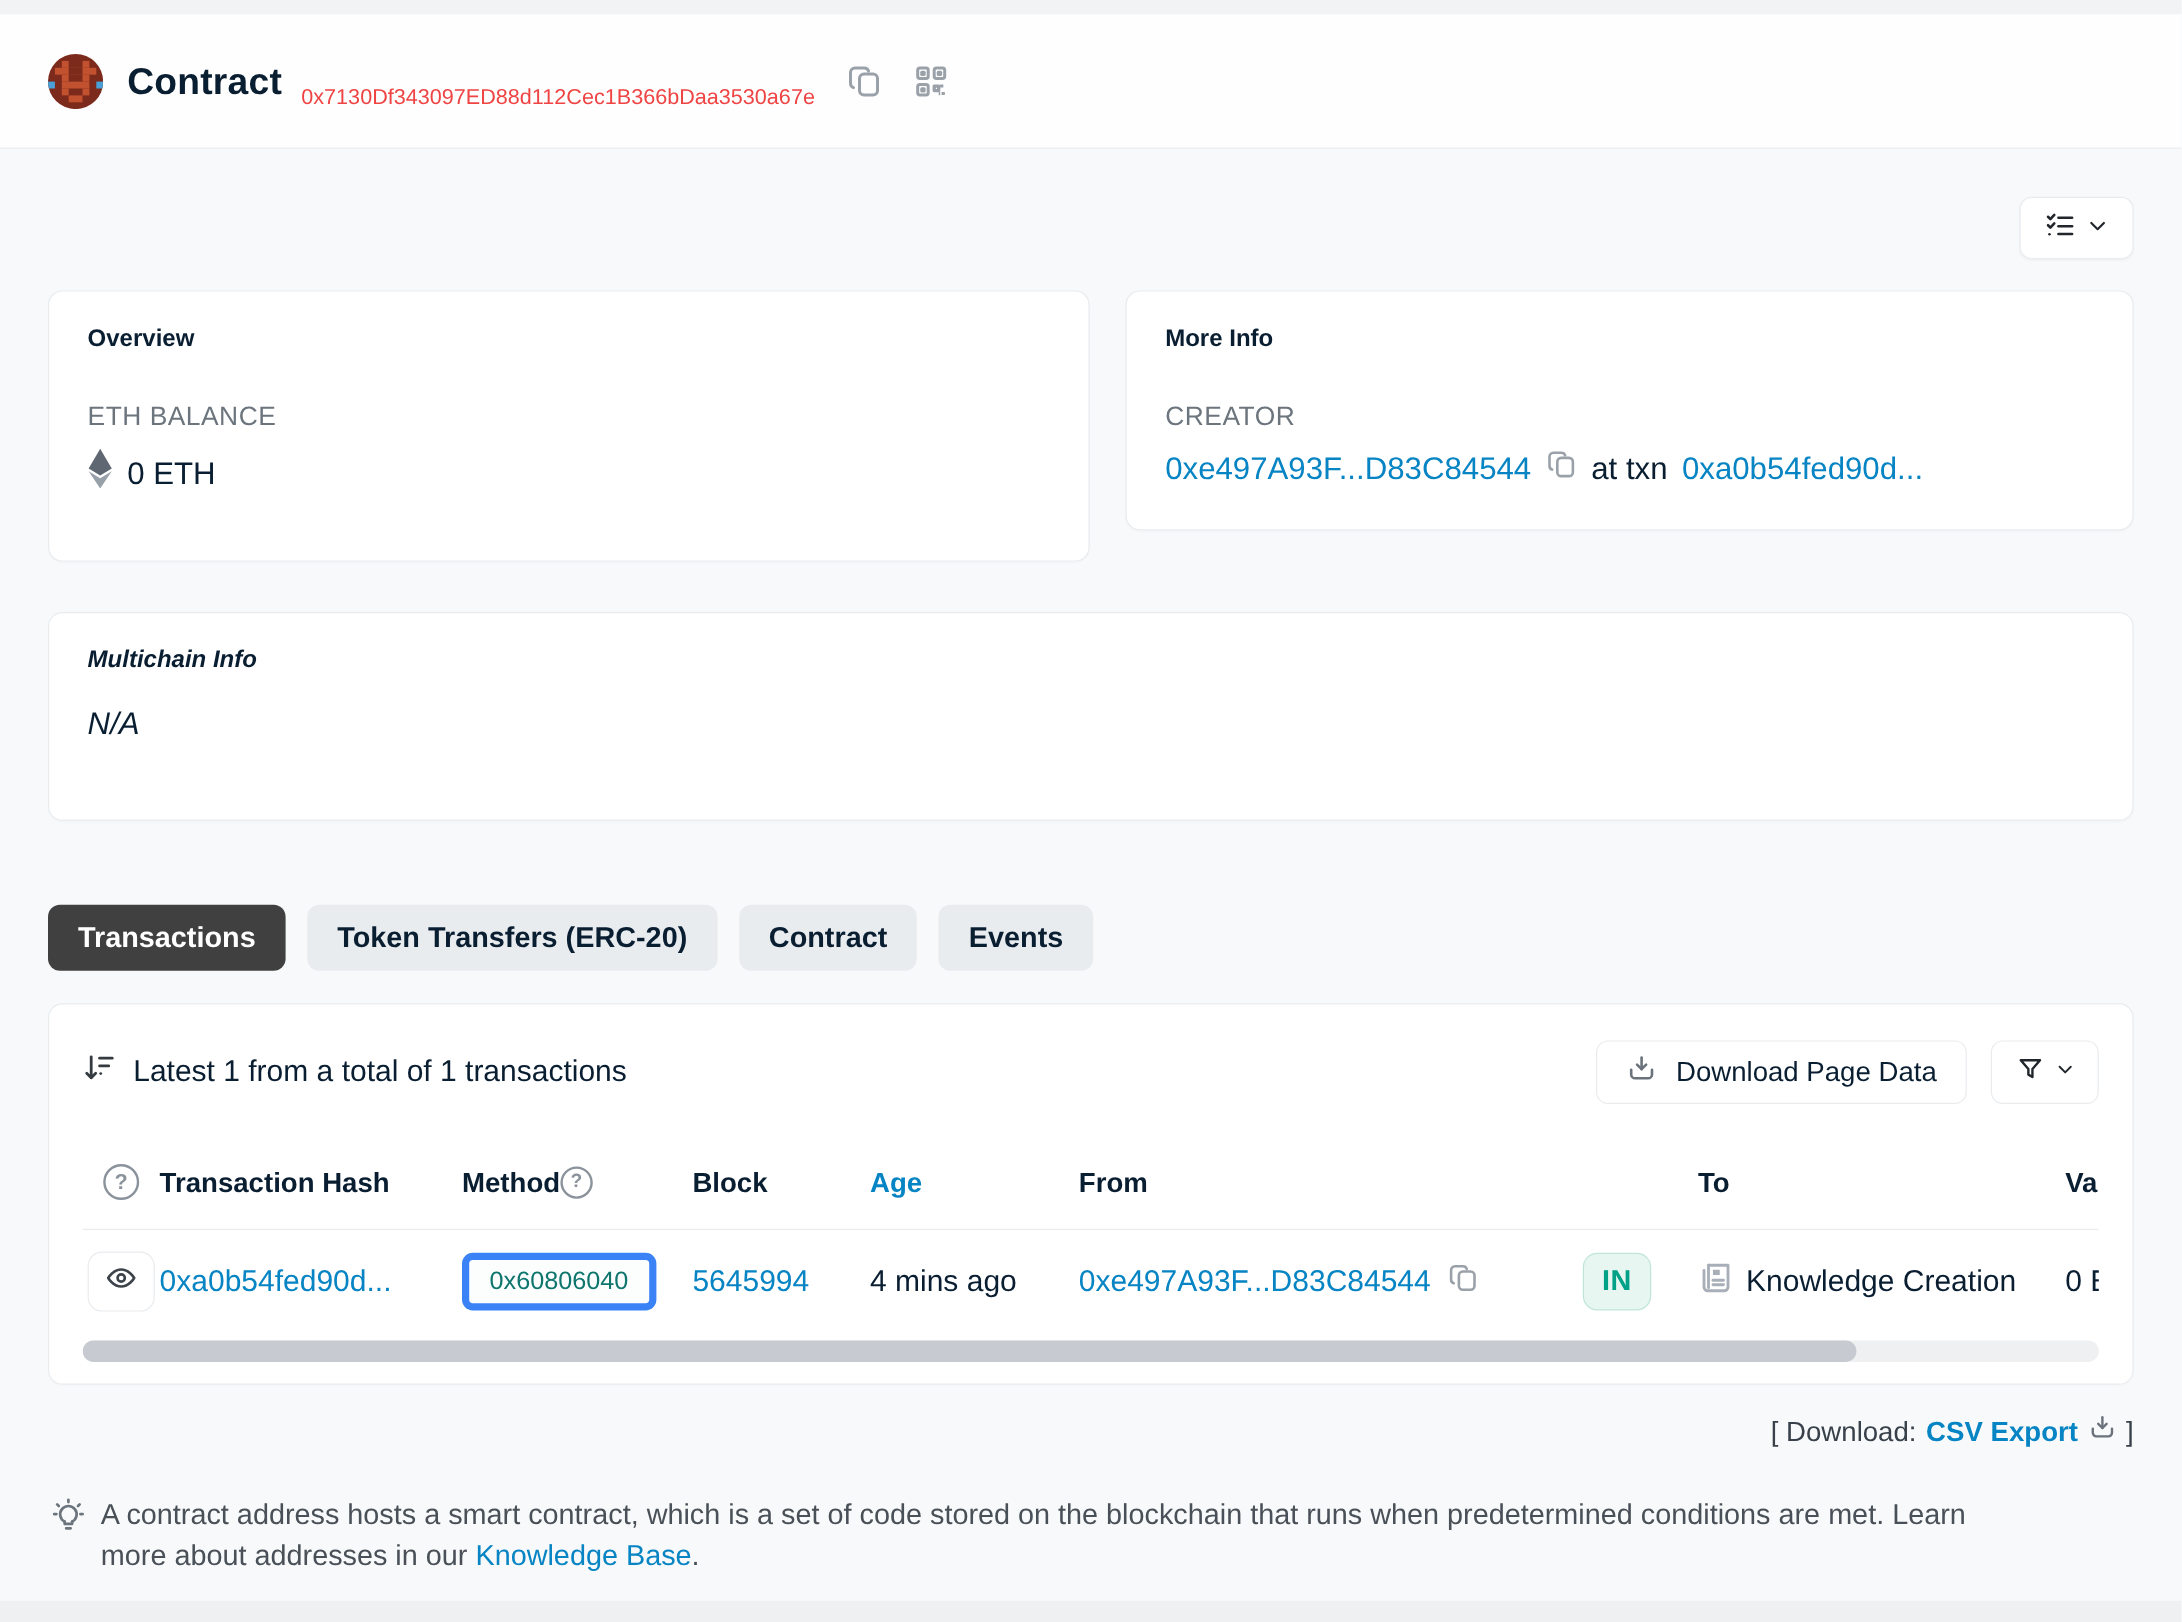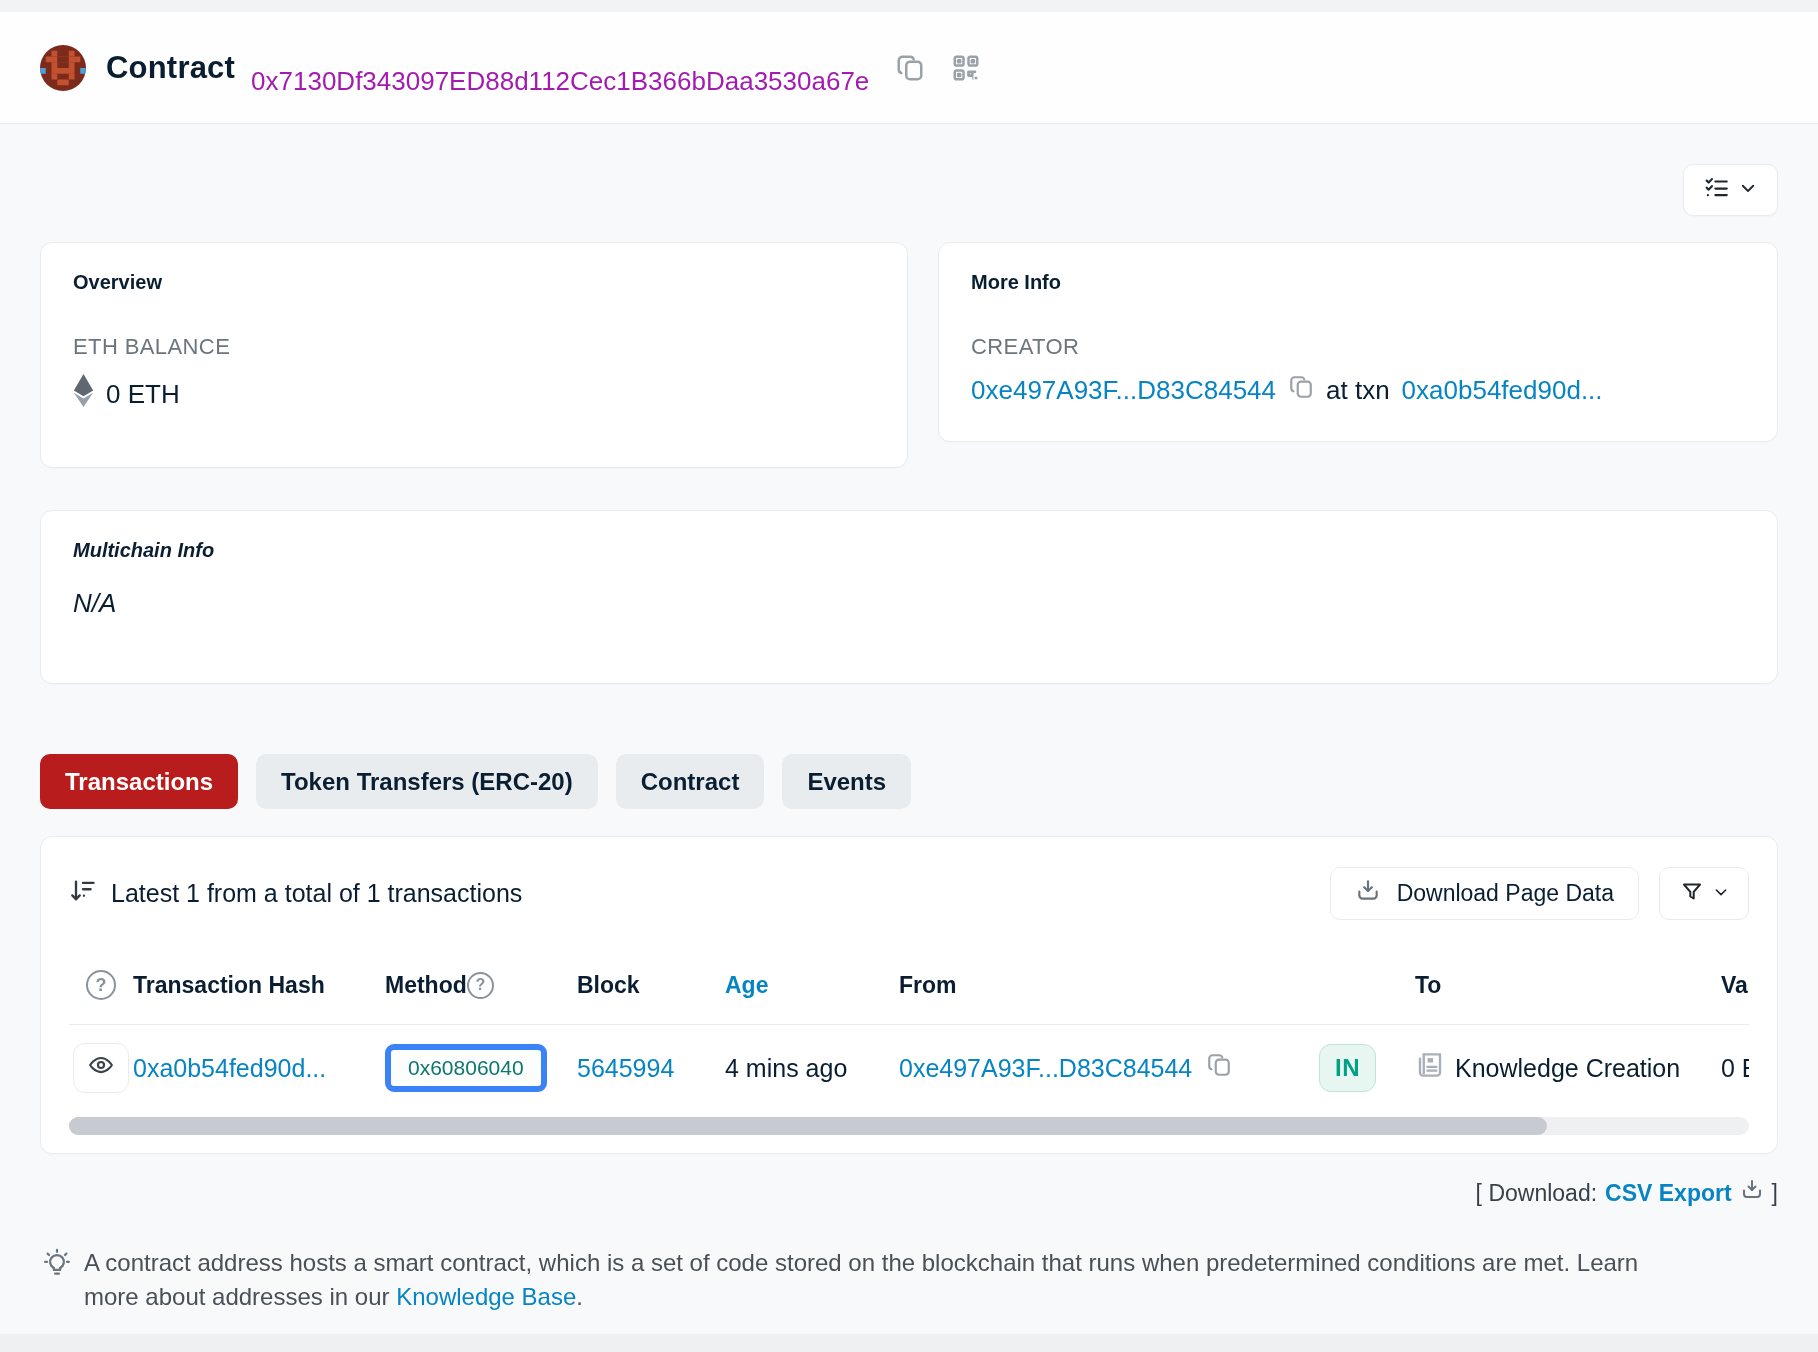--- a/index.html
+++ b/index.html
@@ -15,21 +15,21 @@
   
   .page-header {
     background: #fefefe;
     height: 112px;
     border-bottom: 1px solid #e9ecef;
     display: flex; align-items: center;
     padding: 0 40px;
   }
   .identicon { width: 46px; height: 46px; border-radius: 50%; overflow: hidden; flex: 0 0 auto; }
   .page-title { font-size: 31px; font-weight: 700; margin-left: 20px; letter-spacing: .2px; }
-  .page-address { font-size: 26px; font-weight: 400; margin-left: 16px; color: #a21caf; margin-top: 27px; }
+  .page-address { font-size: 18px; font-weight: 400; margin-left: 16px; color: #ef4444; margin-top: 27px; }
   .hdr-icon-btn { margin-left: 26px; display: flex; align-items: center; cursor: pointer; }
   .hdr-icon-btn svg { display: block; }
   
   .content { padding: 0 40px; }
   .toolbar-row { display: flex; justify-content: flex-end; margin-top: 40px; }
   .view-options-btn {
     width: 95px; height: 52px; background: #fff; border: 1px solid #e9ecef;
     border-radius: 10px; display: flex; align-items: center; justify-content: center; gap: 9px;
     box-shadow: 0 1px 2px rgba(0,0,0,.03); cursor: pointer;
   }
@@ -47,21 +47,21 @@
   .plain-value { margin-top: 26px; font-size: 26px; }
   .link { color: #0784c3; text-decoration: none; cursor: pointer; }
   .creator-line { margin-top: 14px; font-size: 26px; display: flex; align-items: center; gap: 12px; white-space: nowrap; }
   
   .tabs-row { margin-top: 70px; display: flex; gap: 18px; }
   .tab {
     height: 55px; padding: 0 25px; border-radius: 10px; background: #e9ecef;
     display: flex; align-items: center; font-size: 24px; font-weight: 600; cursor: pointer;
     color: #0a1e32;
   }
-  .tab.active { background: #b91c1c; color: #fff; }
+  .tab.active { background: #404040; color: #fff; }
   
   .table-card { margin-top: 27px; padding: 30px 28px 18px; position: relative; }
   .table-toolbar { display: flex; justify-content: space-between; align-items: center; }
   .summary { display: flex; align-items: center; gap: 14px; font-size: 25px; }
   .tbl-actions { display: flex; gap: 20px; }
   .dl-btn {
     height: 53px; padding: 0 24px; background: #fff; border: 1px solid #e9ecef; border-radius: 10px;
     display: flex; align-items: center; gap: 16px; font-size: 23px; color: #0a1e32; cursor: pointer;
   }
   .filter-btn {

